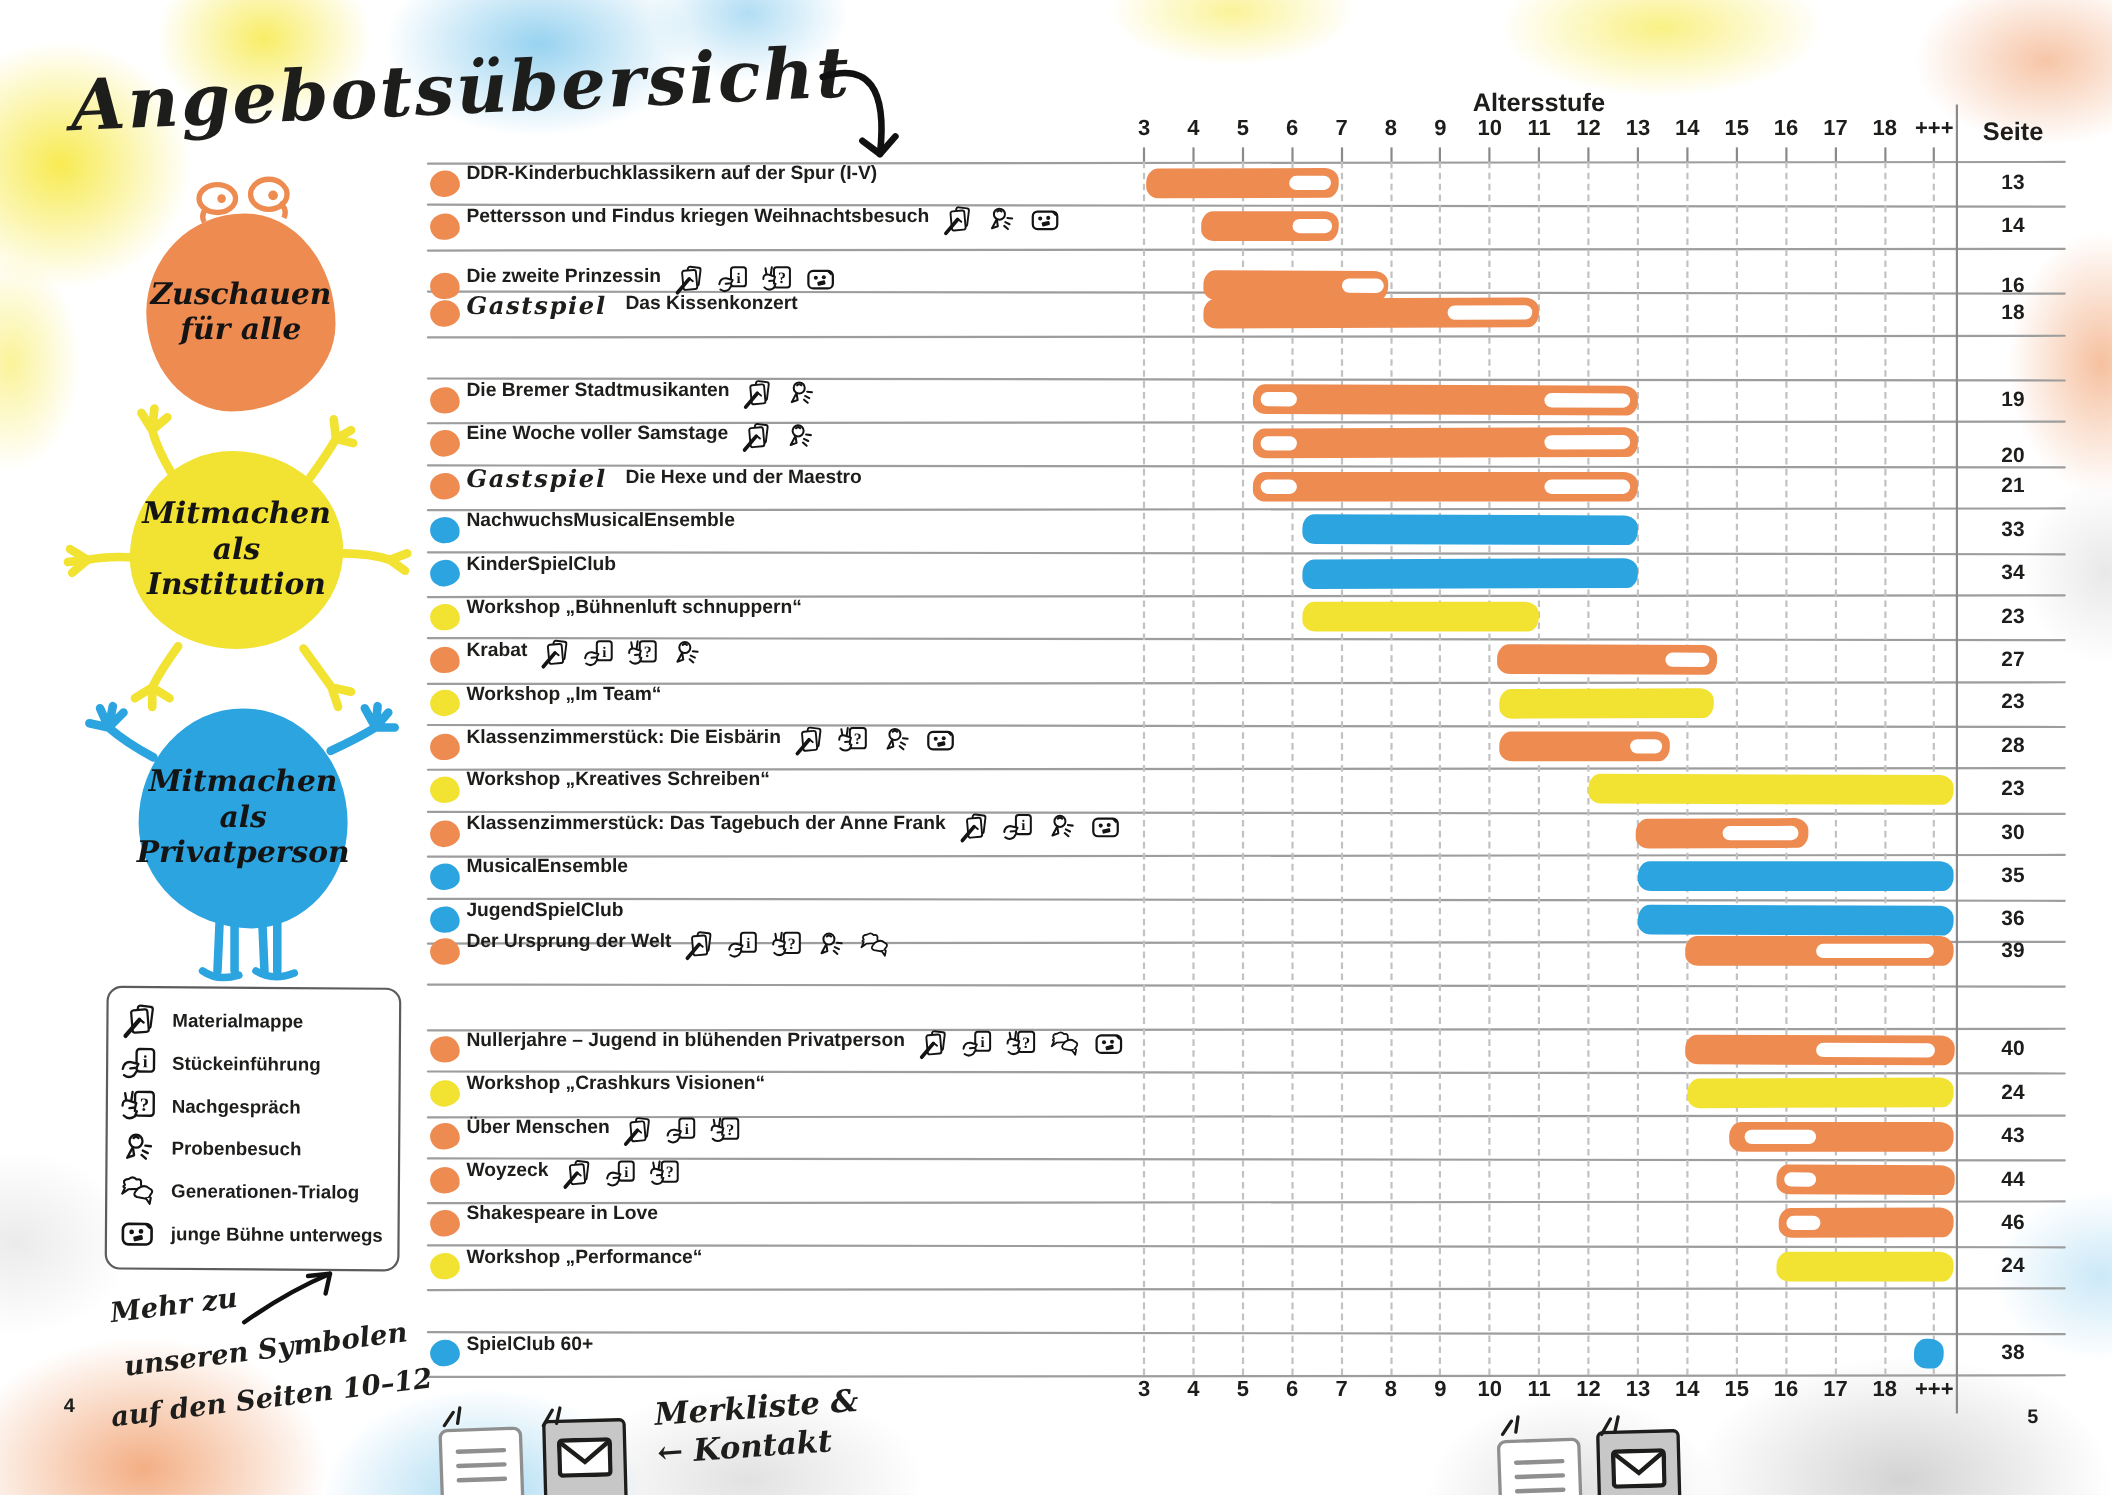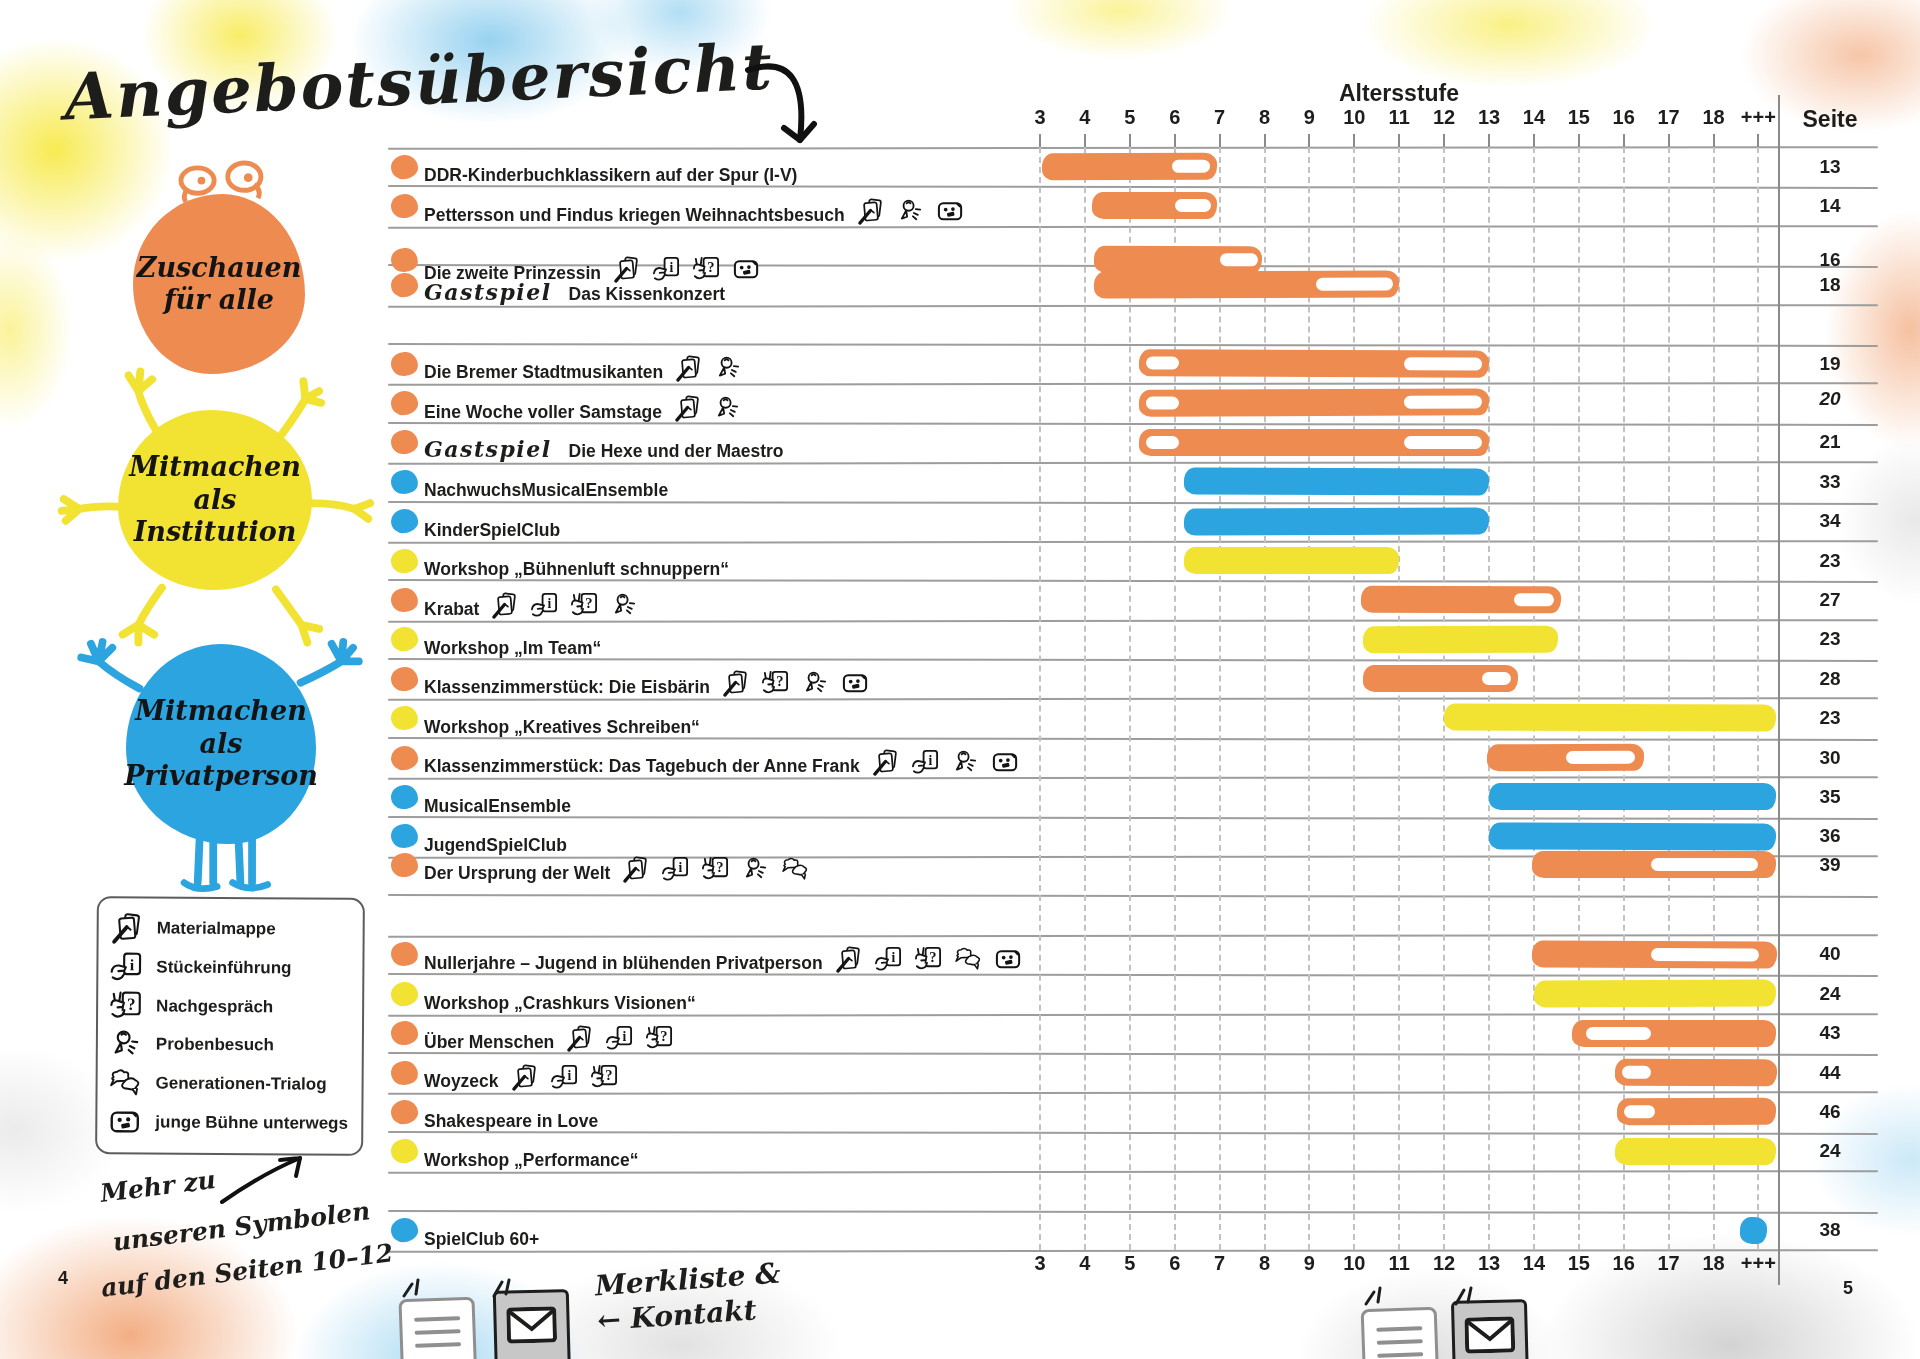--- a/index.html
+++ b/index.html
@@ -42,21 +42,21 @@
   .corner-num{position:absolute;font-size:18px;font-weight:700;z-index:3;}
   .chart-layer{position:absolute;inset:0;z-index:1;}
   .hline{position:absolute;height:2px;background:#9d9d9d;border-radius:2px;}
   .vdash{position:absolute;width:0;border-left:2px dashed #c2c2c2;}
   .vtick{position:absolute;width:2px;background:#8a8a8a;}
   .vsep{position:absolute;width:2px;background:#8a8a8a;}
   .hdr-label{position:absolute;font-weight:700;font-size:23px;transform:translateX(-50%);}
   .age-label{position:absolute;transform:translateX(-50%);font-weight:700;font-size:20px;white-space:nowrap;}
   .row{position:absolute;left:0;width:1920px;}
   .dot{position:absolute;left:391px;width:27px;height:24px;border-radius:52% 48% 55% 45% / 50% 56% 44% 50%;}
-  .offer-label{position:absolute;left:424px;top:0;height:100%;display:flex;align-items:flex-end;gap:11px;
+  .offer-label{position:absolute;left:424px;top:0;height:100%;display:flex;align-items:flex-start;gap:11px;
         font-weight:700;font-size:17.5px;white-space:nowrap;}
   .gastspiel{font-family:"DejaVu Serif", serif;font-style:italic;font-weight:700;font-size:22px;
         letter-spacing:1.5px;margin-right:6px;}
   .icon svg{display:block;width:29px;height:29px;}
   .bar{position:absolute;height:27px;top:6px;}
   .notch{position:absolute;background:#fff;height:13px;top:7px;border-radius:7px;}
   .page-ref{position:absolute;left:1800px;width:60px;text-align:center;font-weight:700;font-size:19px;}
   .bottom-card{position:absolute;z-index:2;box-sizing:border-box;}
   .list-card{background:#fff;border:3px solid #8f8f8f;border-radius:8px;transform:rotate(-2deg);
         display:flex;flex-direction:column;gap:9px;padding:16px 12px;}
@@ -352,21 +352,21 @@
                 <path d="M17.5 20 l3.5 3"></path>
                 <path d="M20.5 12.5 l4.5 .5"></path>
               </g>
             </svg>
           </span>
         </div>
         <div class="bar" style="left: 1138.78px; width: 350.22px; background: rgb(237, 139, 81); border-radius: 11px 13px 10px 12px / 13px 11px 13px 10px; transform: rotate(-0.22deg);">
           <div class="notch" style="left: 6.735px; width: 33.675px;"></div>
           <div class="notch" style="left: 264.91px; width: 78.575px;"></div>
         </div>
-        <div class="page-ref" style="top: 5px; font-style: italic;">20</div>
+        <div class="page-ref" style="top: 21px;">20</div>
       </div>
       <div class="row" style="top: 422.73px; height: 39.39px;">
         <div class="dot" style="top: 7.695px; background: rgb(237, 139, 81); transform: rotate(0deg);"></div>
         <div class="offer-label">
           <span class="gastspiel">Gastspiel</span>
           <span>Die Hexe und der Maestro</span>
         </div>
         <div class="bar" style="left: 1138.78px; width: 350.22px; background: rgb(237, 139, 81); border-radius: 11px 13px 10px 12px / 13px 11px 13px 10px; transform: rotate(0deg);">
           <div class="notch" style="left: 6.735px; width: 33.675px;"></div>
           <div class="notch" style="left: 264.91px; width: 78.575px;"></div>

